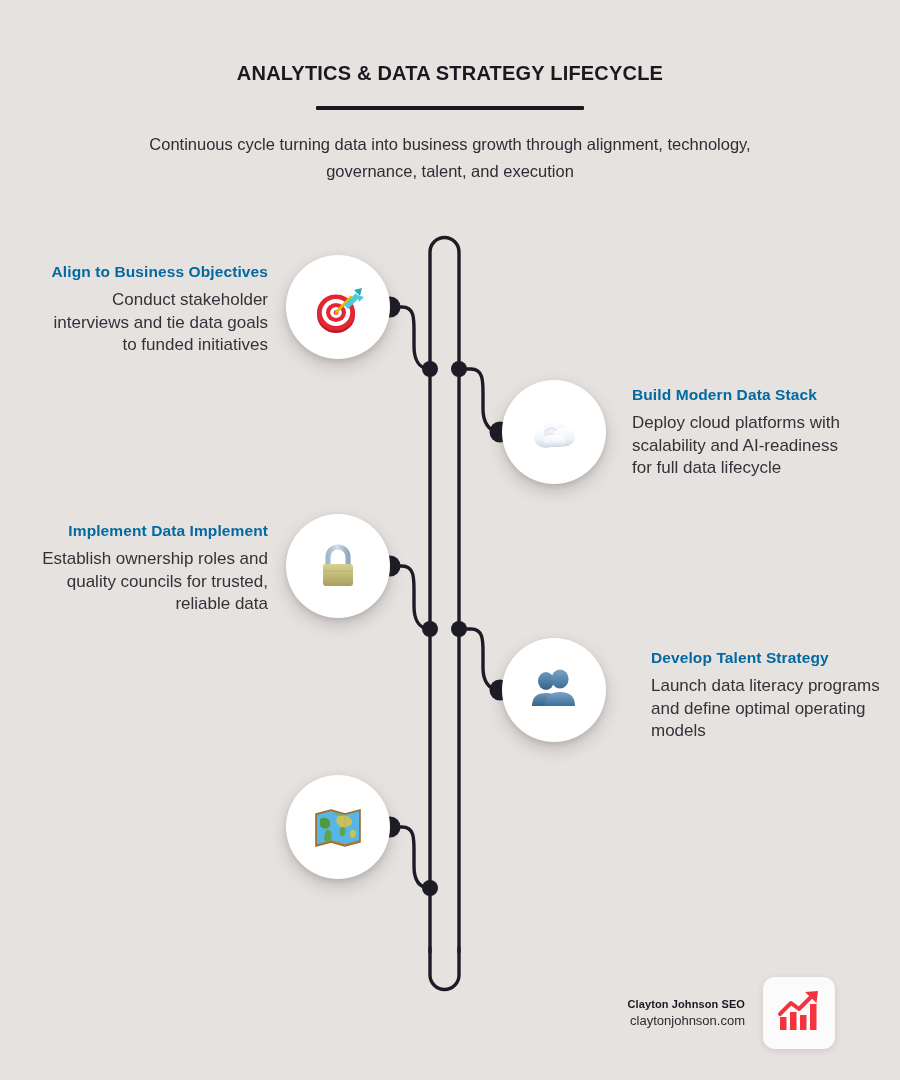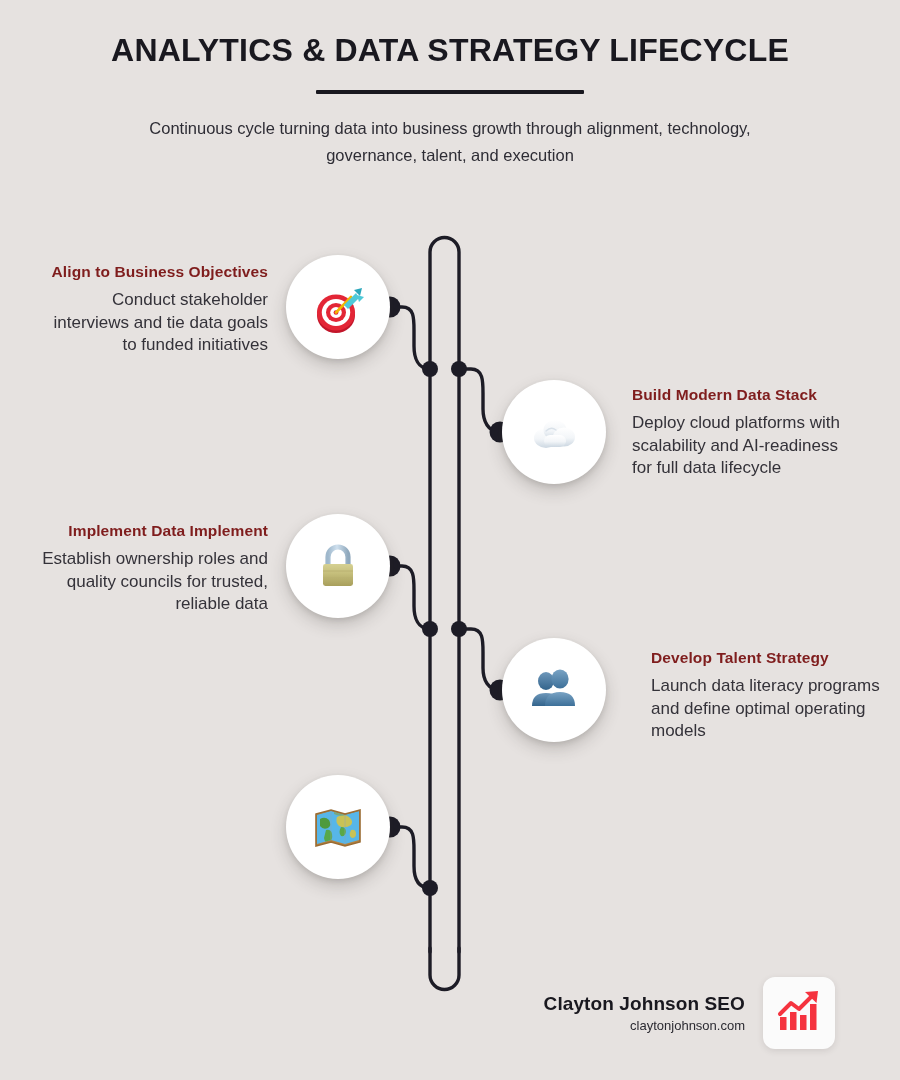--- a/index.html
+++ b/index.html
@@ -16,22 +16,22 @@
     position: relative;
     width: 900px;
     height: 1080px;
     background: #e6e2e0;
   }
 
   
   .header { position: absolute; top: 0; left: 0; width: 900px; text-align: center; }
 
   .title {
-    margin-top: 32px;
-    font-size: 32px;
+    margin-top: 62px;
+    font-size: 20px;
     font-weight: 800;
     letter-spacing: 0.2px;
     color: #19181f;
     text-transform: uppercase;
     line-height: 1.15;
   }
 
   .divider {
     width: 268px;
     height: 4px;
@@ -72,21 +72,21 @@
   .step-circle svg { display: block; }
 
   
   .step-text { position: absolute; width: 230px; }
   .step-text.left  { text-align: right; }
   .step-text.right { text-align: left; }
 
   .step-title {
     font-size: 15.5px;
     font-weight: 800;
-    color: #7f1d1d;
+    color: #0369a1;
     line-height: 1.22;
     letter-spacing: 0.1px;
   }
 
   .step-desc {
     margin-top: 7px;
     font-size: 17px;
     line-height: 1.33;
     color: #343239;
     font-weight: 400;
@@ -98,21 +98,21 @@
     left: 535px;
     top: 977px;
     width: 300px;
     display: flex;
     align-items: center;
     justify-content: flex-end;
     gap: 18px;
   }
   .footer-text { text-align: right; }
   .brand-name {
-    font-size: 19px;
+    font-size: 11px;
     font-weight: 800;
     color: #19181f;
     line-height: 1.35;
     letter-spacing: 0.1px;
   }
   .brand-url {
     font-size: 13px;
     font-weight: 400;
     color: #2b2a31;
     line-height: 1.35;

